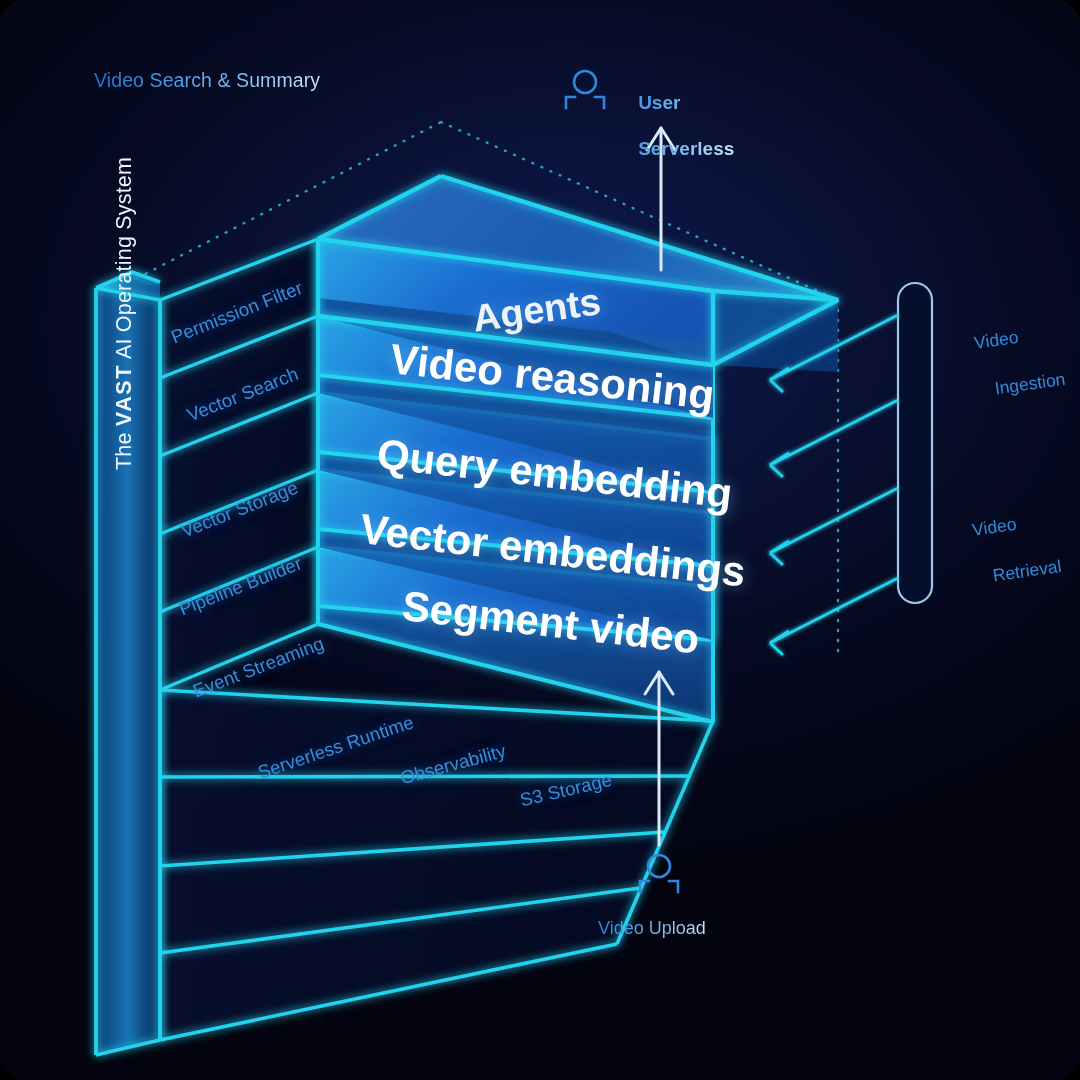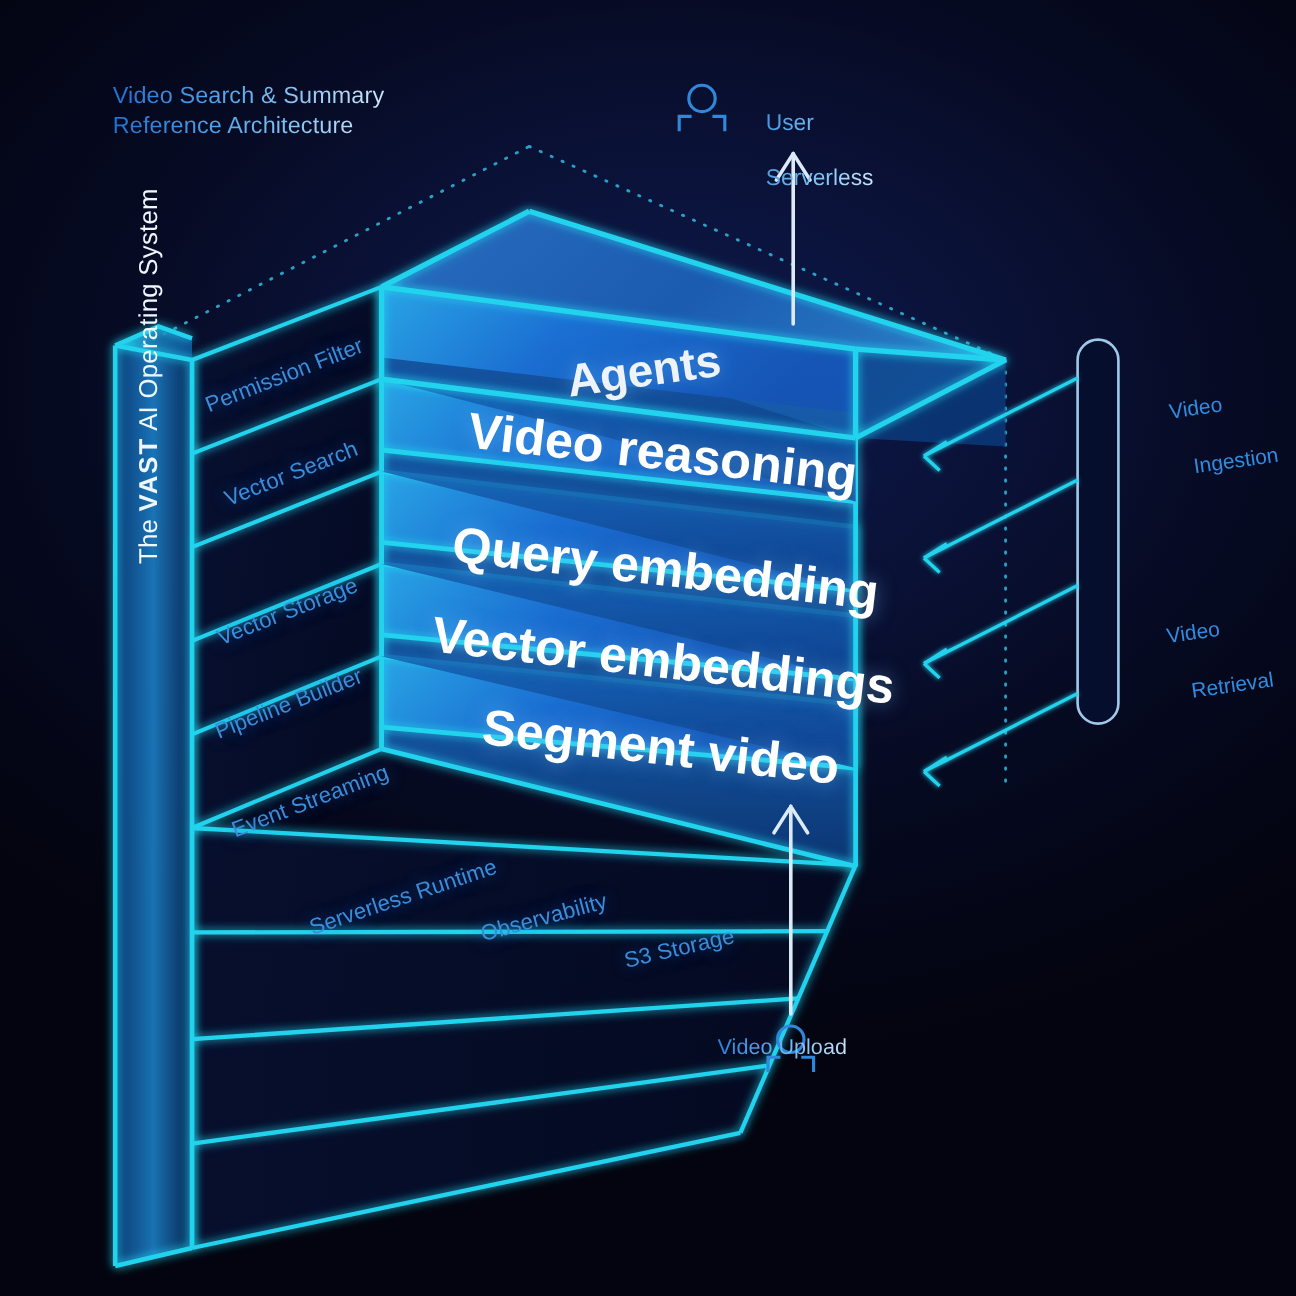--- a/index.html
+++ b/index.html
@@ -2,32 +2,32 @@
 <html><head>
 <meta charset="utf-8">
 <style>
   html,body{margin:0;padding:0;background:#000;}
   body{width:1080px;height:1080px;overflow:hidden;
        font-family:"Liberation Sans","DejaVu Sans",sans-serif;}
   #stage{position:relative;width:1080px;height:1080px;
          background:
            radial-gradient(ellipse 780px 560px at 52% 30%, #0d1a4d 0%, #0a1238 34%, #060a22 62%, #03040f 100%),
            #02030c;
-         overflow:hidden;}
+         overflow:hidden;border-radius:24px;}
   #art{position:absolute;inset:0;width:1080px;height:1080px;}
   .ttl{position:absolute;left:94px;top:68px;font-size:19.5px;line-height:25px;
        letter-spacing:.1px;font-weight:400;}
   .ttl .l1,.ttl .l2{display:block;
       background:linear-gradient(95deg,#1f6fd0 0%,#55a8ec 42%,#cfe6fb 100%);
       -webkit-background-clip:text;background-clip:text;color:transparent;}
   .lbl{position:absolute;color:#3f90e0;white-space:pre;}
   .ui-lbl{left:617px;top:68px;font-size:19px;line-height:23px;
       background:linear-gradient(100deg,#2a7fd8 0%,#7dc2f2 60%,#d6ebfd 100%);
-      -webkit-background-clip:text;background-clip:text;color:transparent;}
-  .vu-lbl{left:598px;top:862px;font-size:18px;
+      -webkit-background-clip:text;background-clip:text;color:transparent;font-weight:bold;}
+  .vu-lbl{left:598px;top:918px;font-size:18px;
       background:linear-gradient(100deg,#2a7fd8 0%,#6fb8ee 55%,#cde5fb 100%);
       -webkit-background-clip:text;background-clip:text;color:transparent;text-align:center;}
   .ing-lbl{left:950px;top:310px;font-size:17.5px;line-height:24px;
       transform:rotate(-8deg);transform-origin:0 0;color:#2f8ce0;}
   .ret-lbl{left:948px;top:497px;font-size:17.5px;line-height:24px;
       transform:rotate(-8deg);transform-origin:0 0;color:#2f8ce0;}
   .pil-lbl{position:absolute;left:112px;top:470px;width:420px;
       transform:rotate(-90deg);transform-origin:0 0;
       font-size:21.5px;color:#eef6ff;white-space:nowrap;letter-spacing:.2px;}
   .pil-lbl b{font-weight:700;letter-spacing:1.6px;}
@@ -231,21 +231,20 @@
 
     <g stroke="#2f88dc" stroke-width="2.6" fill="none" stroke-linecap="square">
       <circle cx="659" cy="866" r="11"></circle>
       <path d="M640,881 L640,892 M640,881 L649,881"></path>
       <path d="M678,881 L678,892 M678,881 L669,881"></path>
     </g>
   </svg>
 
   <div class="ttl">
     <span class="l1">Video Search &amp; Summary</span>
-    <span class="l2">Reference Architecture</span>
   </div>
 
   <div class="lbl ui-lbl">
     <span>User</span><br>
     <span>Serverless</span>
   </div>
 
   <div class="lbl vu-lbl">Video Upload</div>
 
   <div class="lbl ing-lbl">

